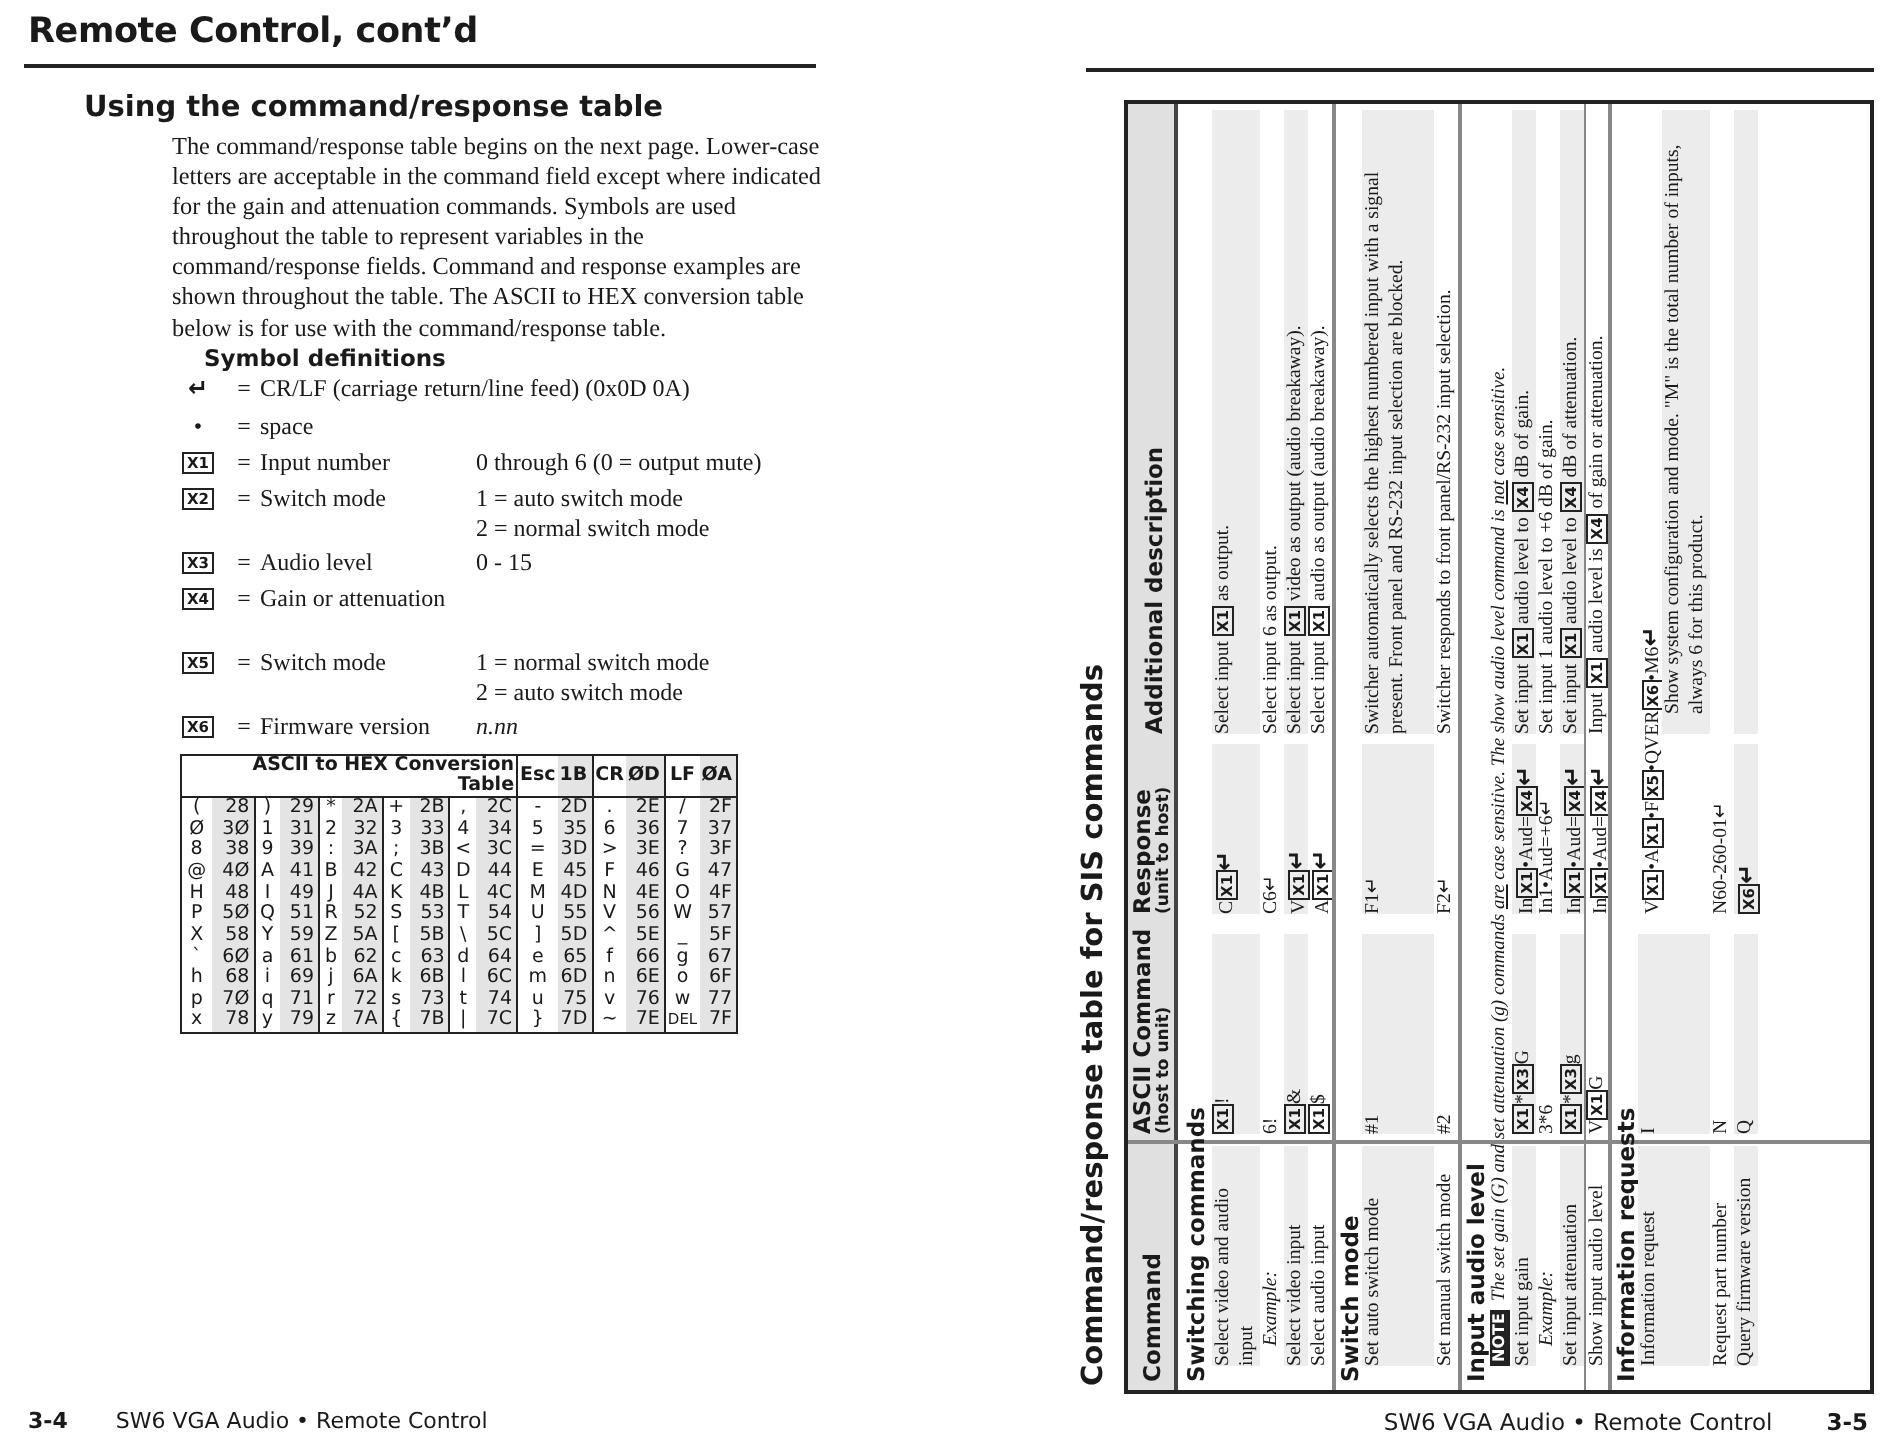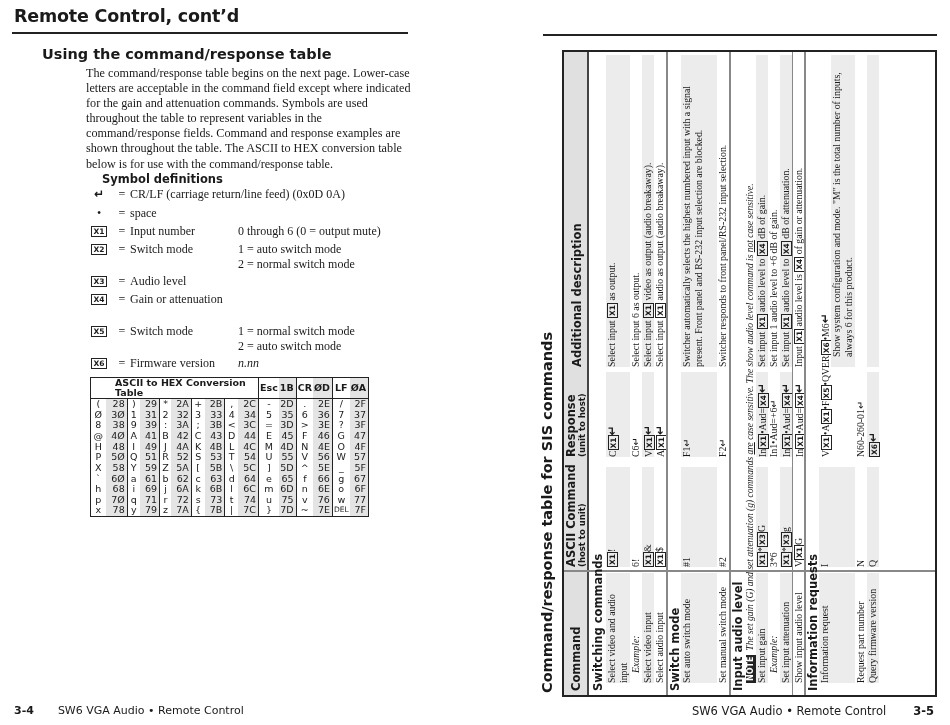--- a/index.html
+++ b/index.html
@@ -20,21 +20,21 @@
   .symrow .val { width: 190px; }
   .xbox { display: inline-block; border: 1px solid #222; font-family: "DejaVu Sans", sans-serif; font-size: 7.5px; font-weight: bold; line-height: 9px; padding: 0 1px; height: 11px; vertical-align: middle; }
   .ret { font-family: "DejaVu Sans", sans-serif; font-size: 12px; font-weight: bold; }
   .ital { font-style: italic; }
 
   .ascii-table { position: absolute; left: 90px; top: 377px; width: 279px; border: 1.5px solid #222; border-collapse: collapse; font-family: "DejaVu Sans", sans-serif; font-size: 9.5px; }
   .ascii-table td { height: 10.7px; line-height: 10px; padding: 0 1px; text-align: center; }
   .ascii-table .hex { background: #e4e4e4; text-align: right; padding-right: 2px; }
   .ascii-table .grpsep { border-right: 1.5px solid #222; }
   .ascii-table .head td { border-bottom: 1.5px solid #222; font-weight: bold; height: 13px; }
-  .ascii-table .head .title { text-align: left; padding-left: 24px; }
+  .ascii-table .head .title { text-align: right; padding-left: 24px; }
   .ascii-table .del { font-size: 7.5px; }
 
   .footer-left { position: absolute; left: 14px; top: 704px; font-family: "DejaVu Sans", sans-serif; font-size: 11px; }
   .footer-left .pg { font-weight: bold; margin-right: 24px; }
   .footer-right { position: absolute; right: 16px; top: 704px; font-family: "DejaVu Sans", sans-serif; font-size: 11.5px; }
   .footer-right .pg { font-weight: bold; margin-left: 27px; }
 
   
   .right-rule { position: absolute; left: 543px; top: 34px; width: 394px; height: 2px; background: #222; }
 
@@ -105,20 +105,21 @@
       <span class="eq">=</span>
       <span class="name">Switch mode</span>
       <span class="val"><span>1 = auto switch mode</span><br><span>2 = normal switch mode</span></span>
     </div>
     <div class="symrow" style="top:88px">
       <span class="sym">
           <span class="xbox">X3</span>
         </span>
       <span class="eq">=</span>
       <span class="name">Audio level</span>
+      <span class="val">0 - 15</span>
     </div>
     <div class="symrow" style="top:106px">
       <span class="sym">
           <span class="xbox">X4</span>
         </span>
       <span class="eq">=</span>
       <span class="name">Gain or attenuation</span>
     </div>
     <div class="symrow" style="top:138px">
       <span class="sym">

